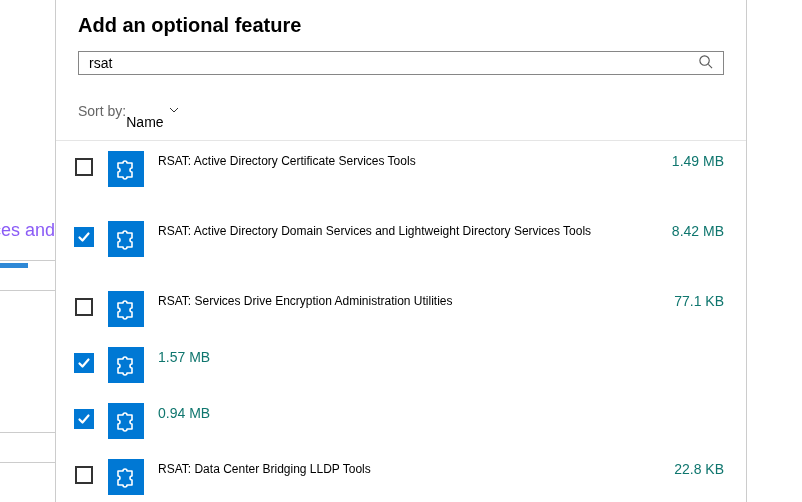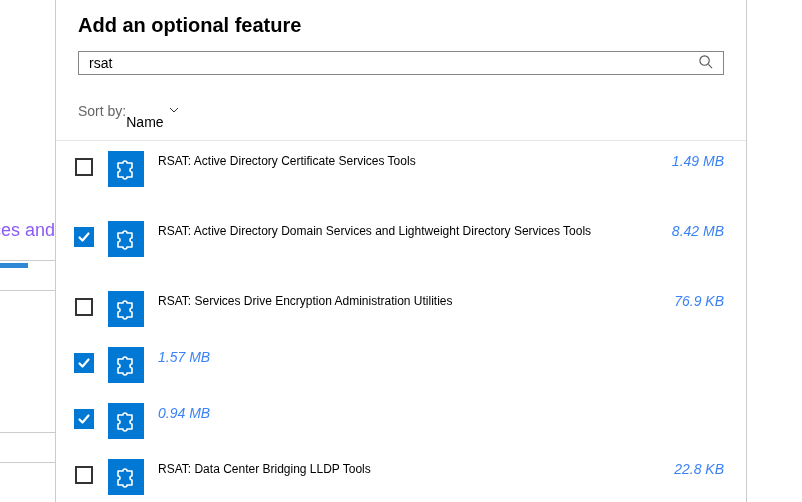--- a/index.html
+++ b/index.html
@@ -110,25 +110,24 @@
     flex-shrink: 0;
   }
   .item-label {
     flex: 1;
     font-size: 12px;
     color: #000;
     line-height: 1.35;
     padding-top: 2px;
   }
   .item-size {
-    color: #3b82f6;
+    color: #0f766e;
     font-size: 14px;
     white-space: nowrap;
     padding-top: 2px;
-    font-style: italic;
   }
 </style>
 </head>
 <body>
 
 <div class="bg-left">
   <span class="bg-frag">ces and</span>
   <div class="bg-blue-seg"></div>
   <div class="bg-line" style="top:260px"></div>
   <div class="bg-line" style="top:290px"></div>
@@ -194,21 +193,21 @@
       <div class="row">
         <div class="cb">
           <div class="cb-box-empty"></div>
         </div>
         <div class="icon-tile">
           <svg width="24" height="24" viewBox="0 0 24 24" fill="none" stroke="#fff" stroke-width="1.6" stroke-linejoin="round">
   <path d="M4 6 h5 a2 2 0 1 1 4 0 h5 v5 a2 2 0 1 0 0 4 v5 h-5 a2 2 0 1 1 -4 0 h-5 v-5 a2 2 0 1 0 0 -4 z"></path>
 </svg>
         </div>
         <div class="item-label">RSAT: Services Drive Encryption Administration Utilities</div>
-        <div class="item-size">76.9 KB</div>
+        <div class="item-size">77.1 KB</div>
       </div>
       <div class="row">
         <div class="cb">
           <div class="cb-box-checked">
             <svg width="14" height="14" viewBox="0 0 14 14" fill="none" stroke="#fff" stroke-width="2.2" stroke-linecap="round" stroke-linejoin="round">
   <polyline points="2.5,7.5 5.5,10.5 11.5,3.5"></polyline>
 </svg>
           </div>
         </div>
         <div class="icon-tile">

